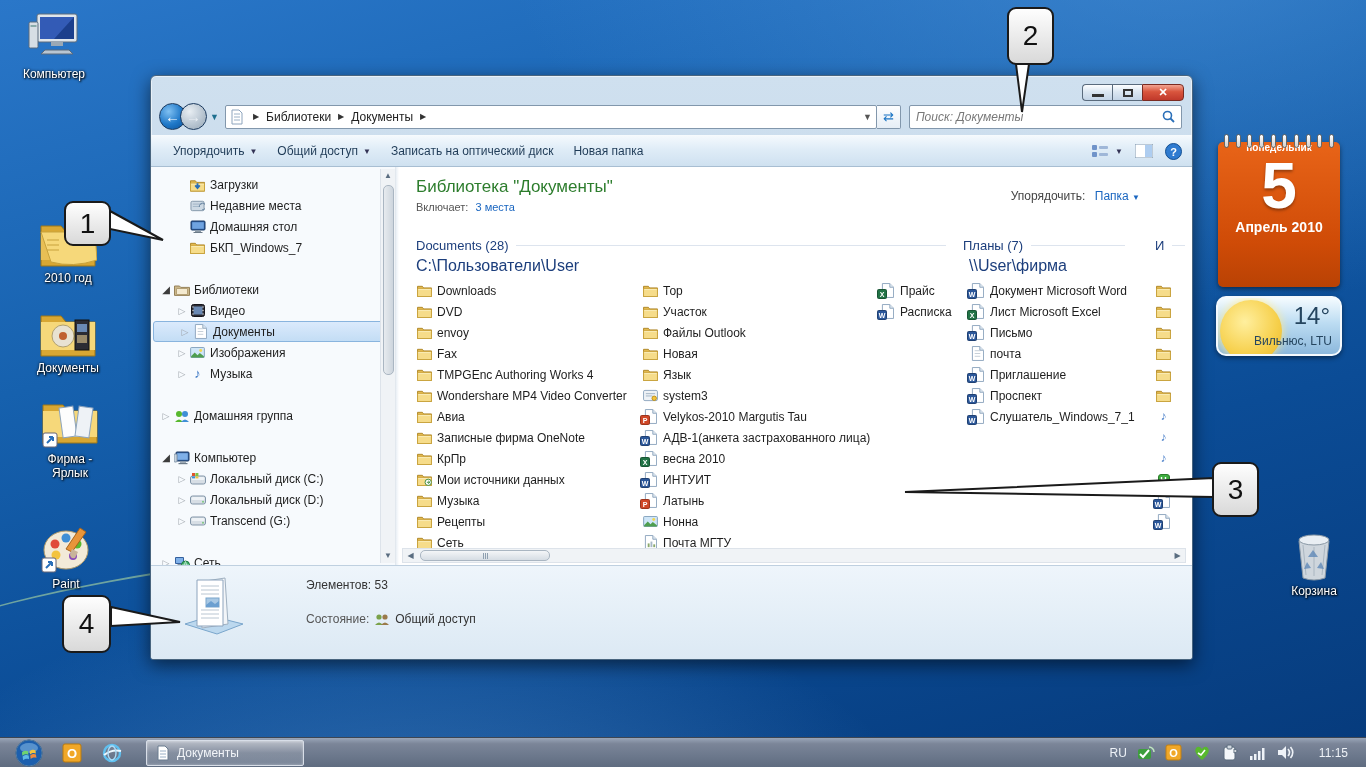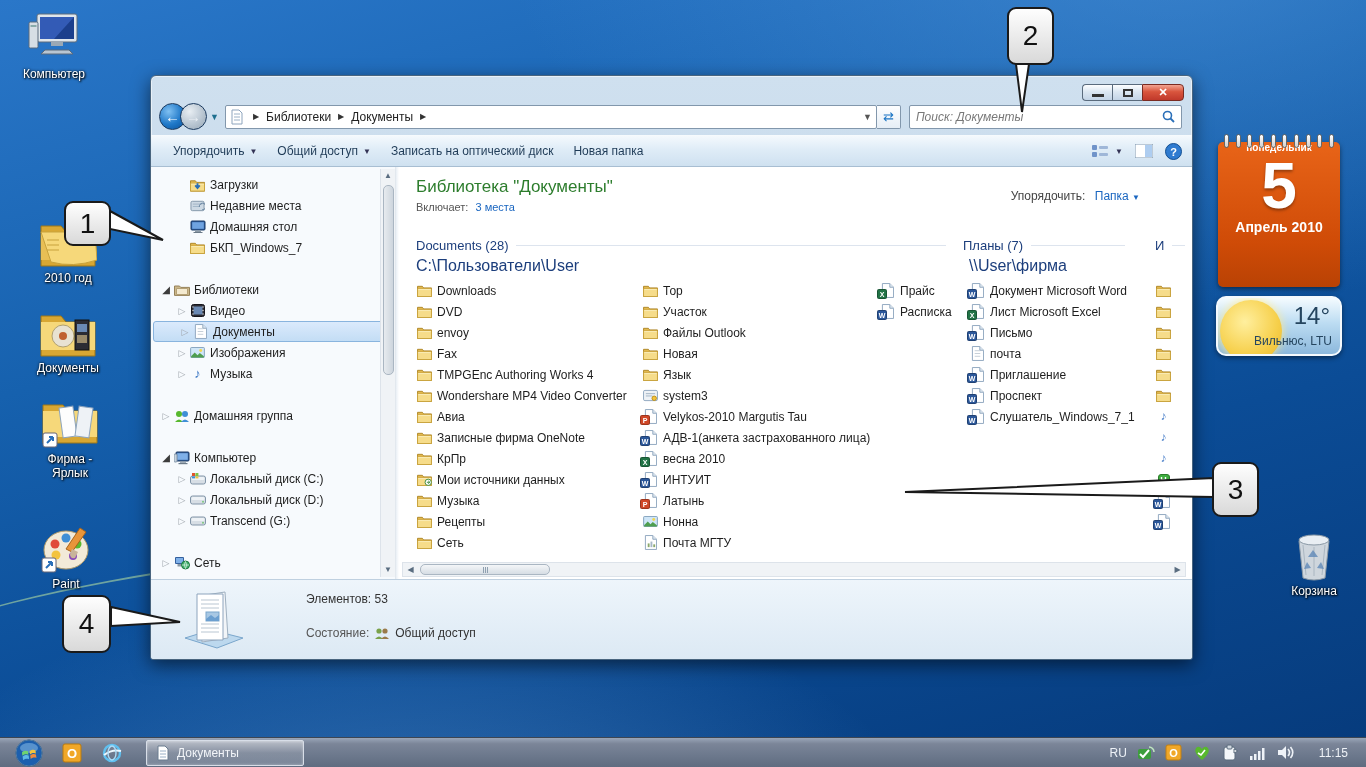--- a/index.html
+++ b/index.html
@@ -115,21 +115,21 @@
 
   .hscroll { position:absolute; left:3px; right:6px; bottom:2px; height:15px; background:#f0f3f6;
     border:1px solid #dde3ea; display:flex; align-items:center; }
   .hscroll .arr { width:15px; text-align:center; font-size:8px; color:#5a6d80; }
   .hscroll .thumb { width:130px; height:11px; margin-left:2px; background:linear-gradient(#f4f6f8,#d6dde4);
     border:1px solid #aab6c2; border-radius:5px; display:flex; align-items:center; justify-content:center;
     gap:1px; }
   .hscroll .thumb i { width:1px; height:6px; background:#8fa0b0; }
   .hscroll .track { flex:1; }
 
-  .statusbar { height:80px; background:linear-gradient(#eef5fb,#dce9f4); border-top:1px solid #bfd0e0;
+  .statusbar { height:94px; background:linear-gradient(#eef5fb,#dce9f4); border-top:1px solid #bfd0e0;
     position:relative; font-size:12px; color:#333; border-radius:0 0 3px 3px;padding-left:16px; }
   .statusbar .bigicon { position:absolute; left:22px; top:6px; }
   .statusbar .l1 { position:absolute; left:155px; top:12px; }
   .statusbar .l2 { position:absolute; left:155px; top:46px; display:flex; align-items:center; gap:5px; color:#555; }
   .statusbar .l2 b { color:#333; font-weight:normal; }
 
   
   .callout { position:absolute; z-index:9; background:linear-gradient(#fefefe,#d9d9d9);
     border:2px solid #1a1a1a; border-radius:9px; display:flex; align-items:center; justify-content:center;
     font-size:28px; color:#111; font-family:"Liberation Sans", sans-serif; }

